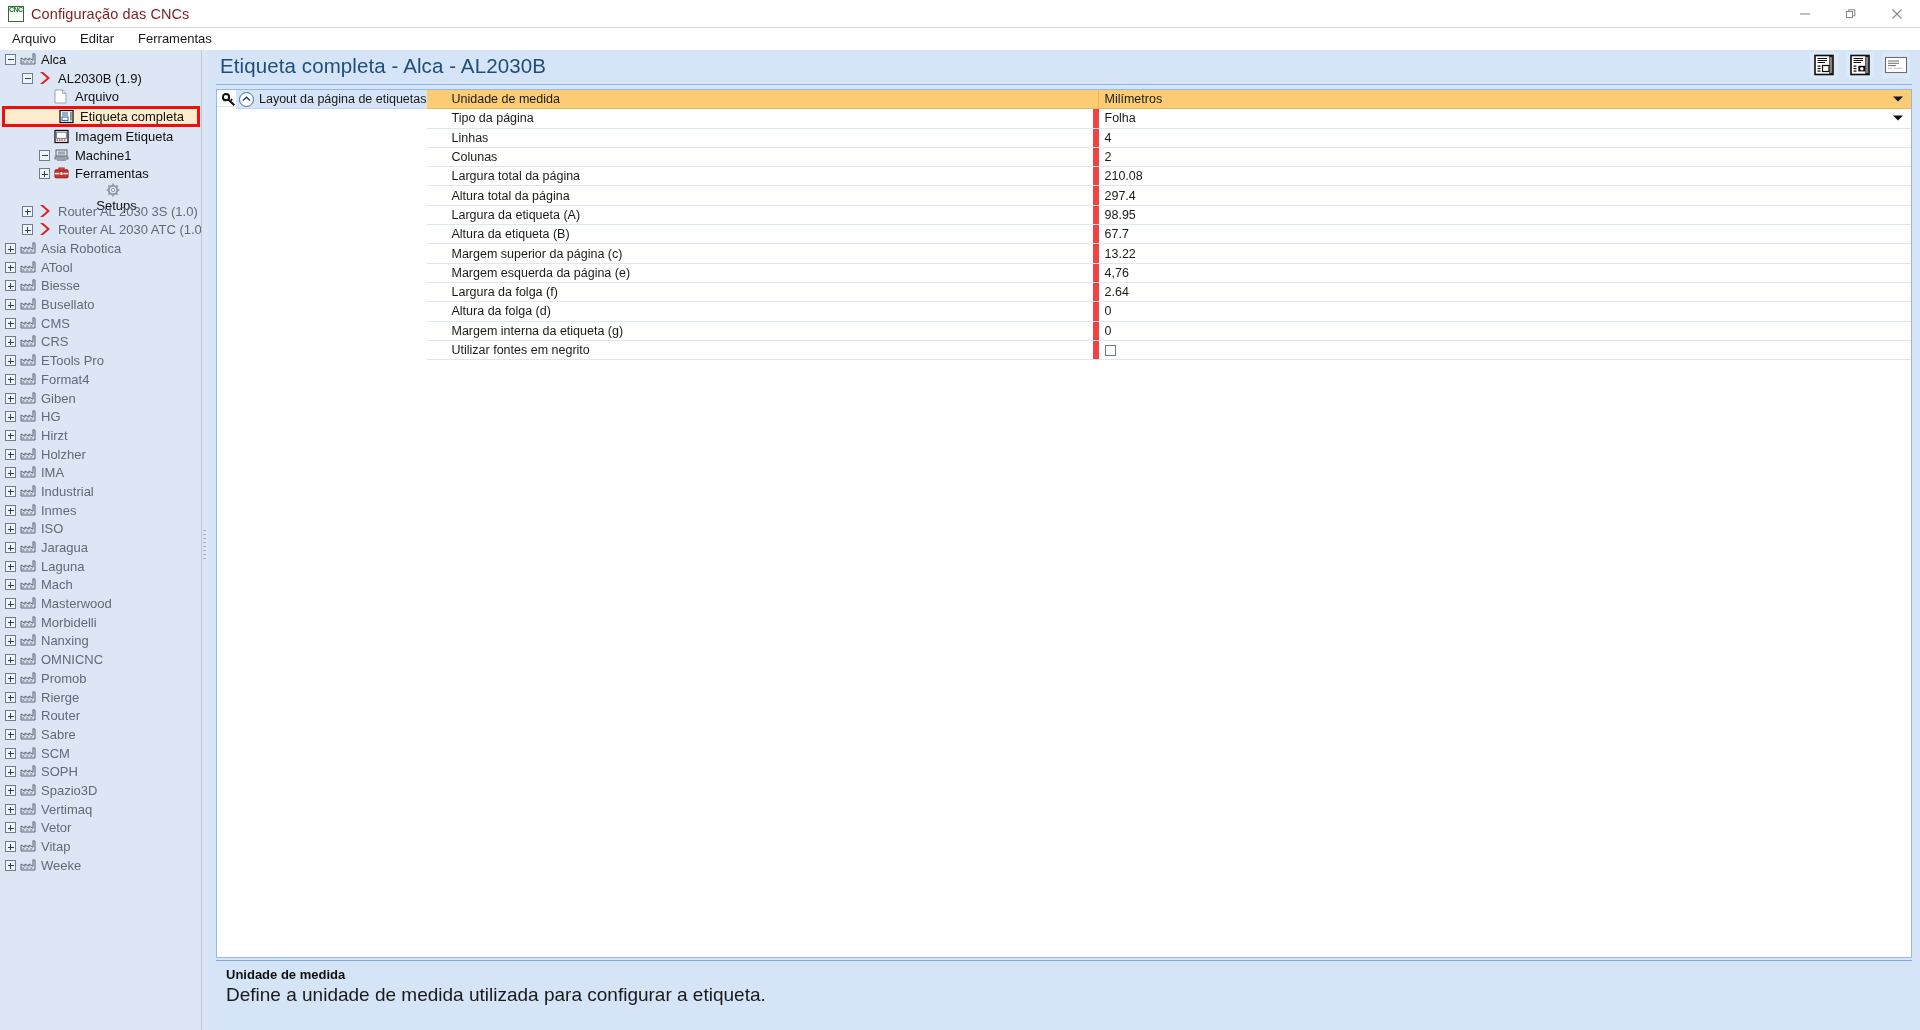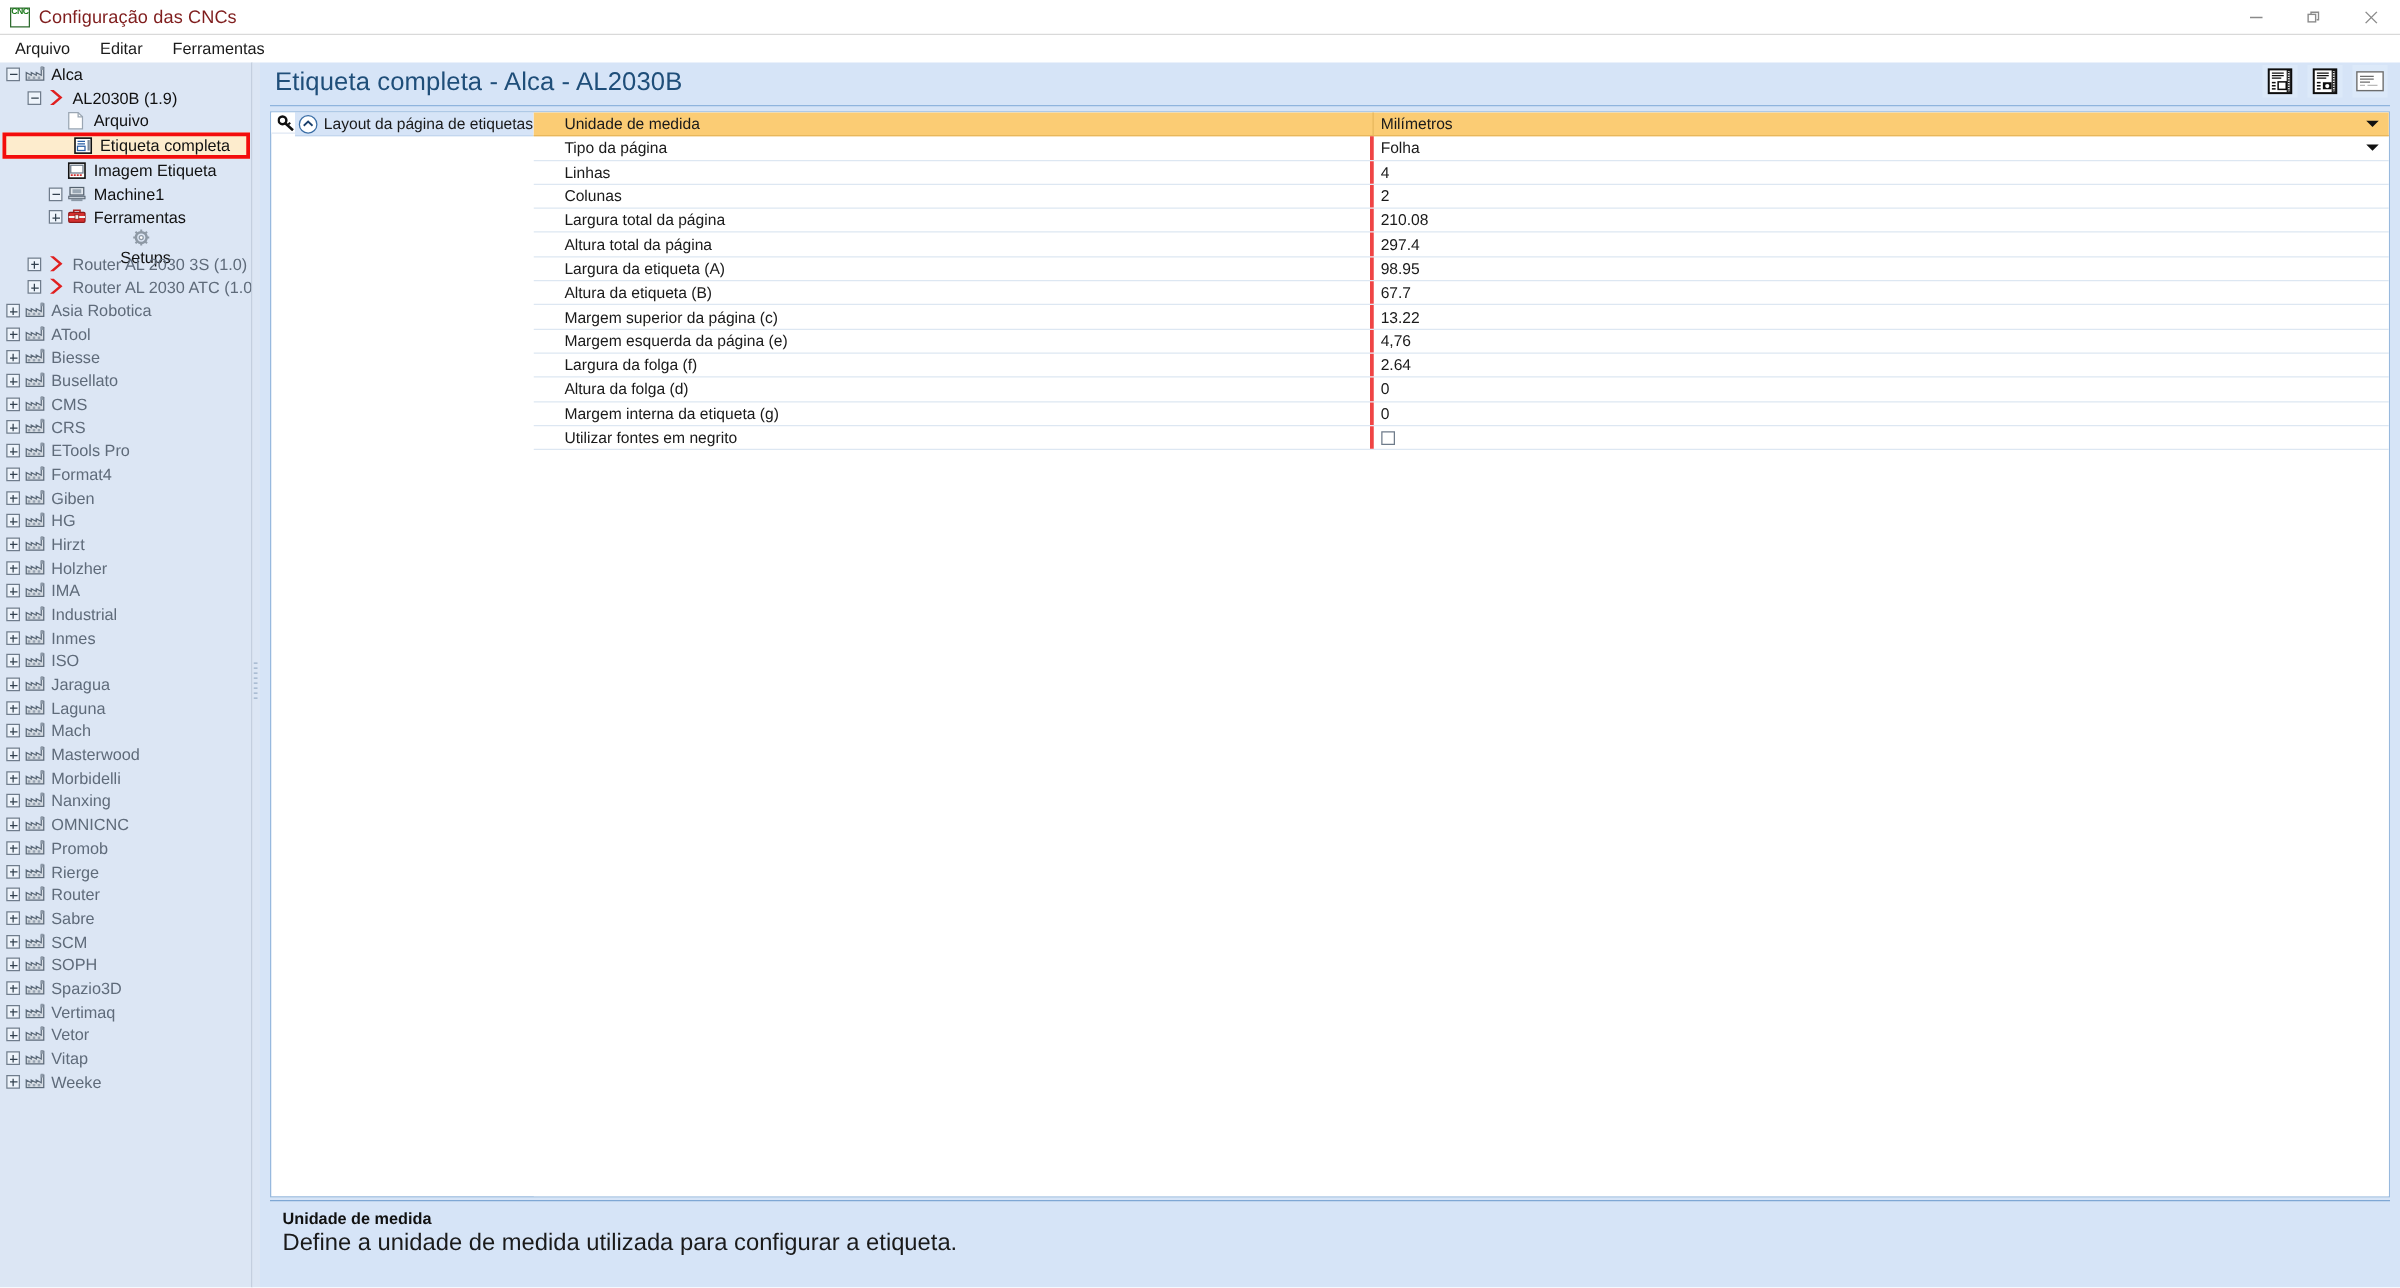--- a/index.html
+++ b/index.html
@@ -160,21 +160,21 @@
 
   .grid-body { flex: 1; background: #ffffff; position: relative; }
 
   .grid-row {
     display: flex; height: 19.3px; align-items: center;
     border-bottom: 1px solid #dde7f2;
     font-size: 12.5px; color: #1a1a1a;
   }
   .grid-row .cell-name {
     width: 672px; flex: none; padding-left: 25px;
-    border-right: 3px solid #ef4444; height: 100%;
+    border-right: 6px solid #ef4444; height: 100%;
     display: flex; align-items: center; overflow: hidden;
   }
   .grid-row .cell-value {
     flex: 1; padding-left: 6px; height: 100%;
     display: flex; align-items: center; position: relative;
   }
   .grid-row.header {
     background: #fbcc74; border-bottom: 1px solid #e8b75c;
   }
   .grid-row.header .cell-name { border-right: 1px solid #e8b75c; }

